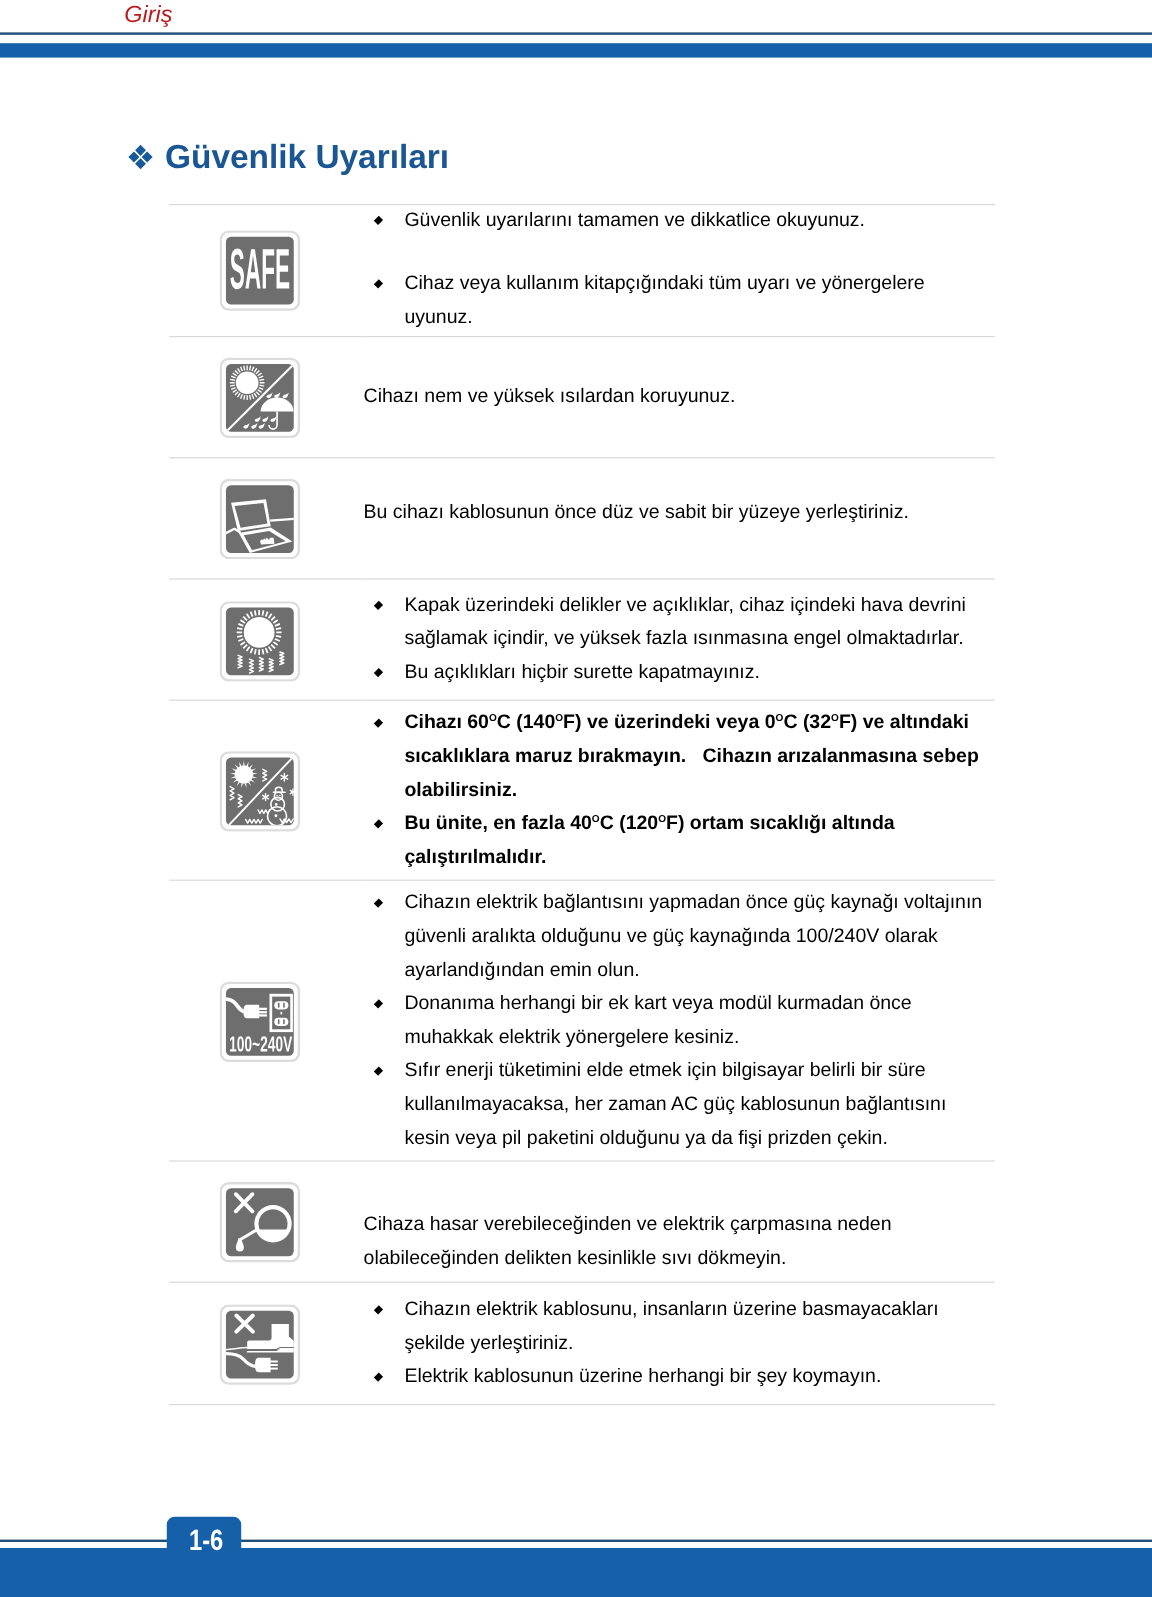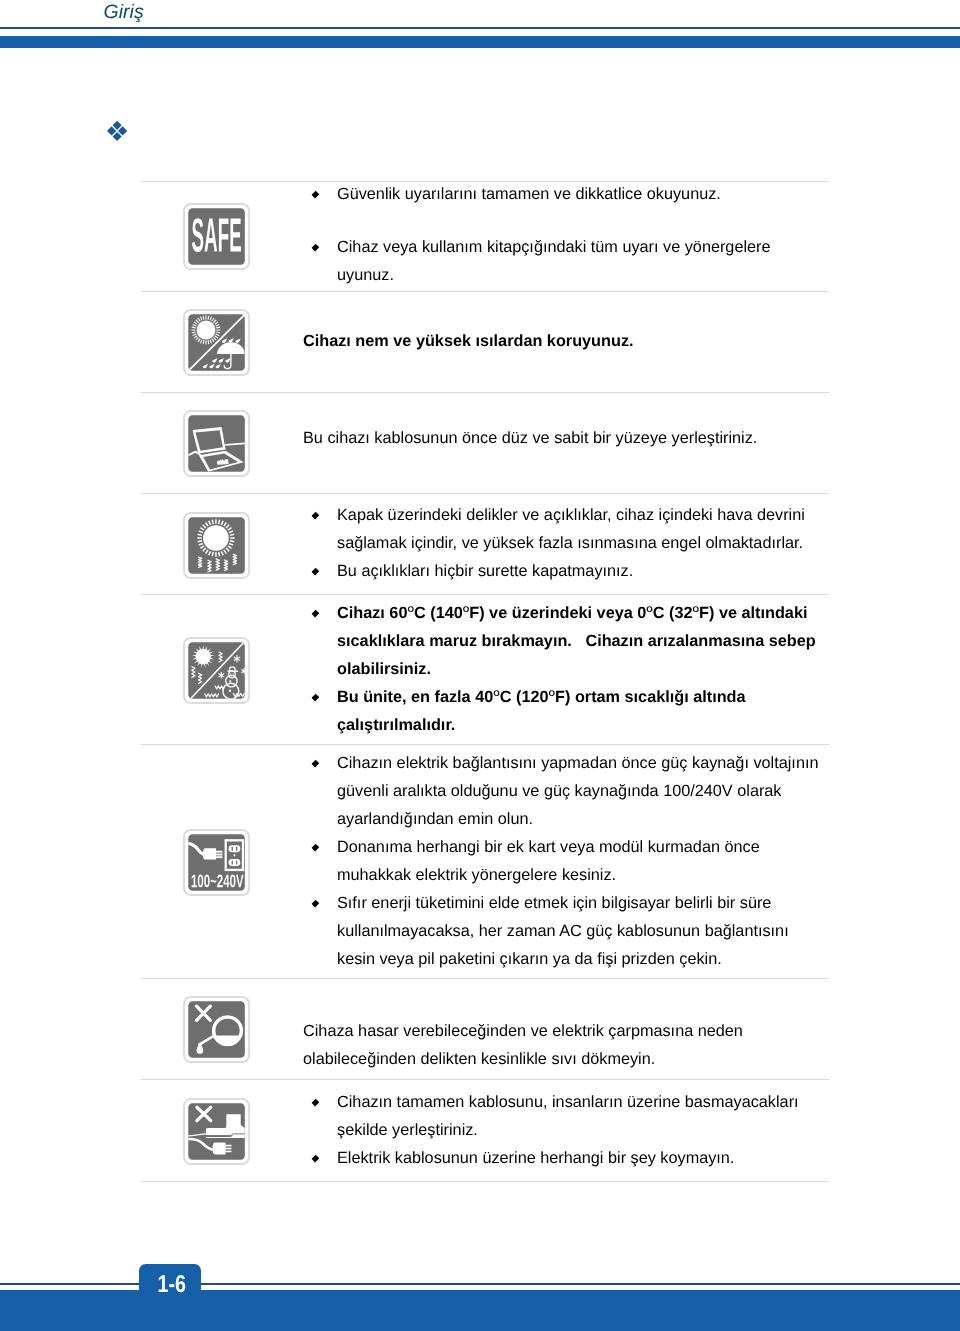--- a/index.html
+++ b/index.html
@@ -4,46 +4,46 @@
 <title>Manual Page</title>
 <style>
   html,body{margin:0;padding:0;}
   body{width:960px;height:1331px;background:#fff;
        font-family:"Liberation Sans",sans-serif;overflow:hidden;position:relative;
        -webkit-font-smoothing:antialiased;text-rendering:geometricPrecision;}
   .page{position:absolute;left:0;top:0;width:960px;height:1331px;}
 
   
   .hdr-title{position:absolute;left:103.6px;top:-0.9px;font-size:19.5px;font-style:italic;
-             color:#0c4a6e;letter-spacing:0px;line-height:26px;}
+             color:#b91c1c;letter-spacing:0px;line-height:26px;}
   .hdr-rule-thin{position:absolute;left:0;top:27px;width:960px;height:2px;background:#1F4E79;}
   .hdr-rule-thick{position:absolute;left:0;top:36px;width:960px;height:12px;background:#1560A8;}
 
   
   .sec-title{position:absolute;left:106px;top:113.9px;font-size:27.85px;font-weight:bold;
              color:#1A5693;white-space:nowrap;line-height:34px;}
   .sec-title .dia{display:inline-block;vertical-align:-1.8px;margin-right:9.5px;}
 
   
-  .tbl{position:absolute;left:141px;top:181px;width:688px;border-collapse:collapse;}
+  .tbl{position:absolute;left:141px;top:170px;width:688px;border-collapse:collapse;}
   .tbl td{padding:0;border-top:1px solid #d9d9d9;}
   .tbl tr:last-child td{border-bottom:1px solid #d9d9d9;}
   .c-icon{width:162px;vertical-align:middle;text-align:left;}
   .c-icon .ibox{display:block;margin-left:42.0px;width:67.1px;height:67.1px;position:relative;}
   .tbl td.c-body{vertical-align:middle;width:526px;padding-right:3px;box-sizing:border-box;}
   .txt{font-size:16.25px;color:#000;line-height:28px;position:relative;}
   .txt p{margin:0;}
   .bul{position:relative;padding-left:34px;}
   .bul:before{content:"";position:absolute;left:10.4px;top:12.2px;width:4.8px;height:4.8px;
               background:#000;transform:rotate(45deg) scale(1,1.18);}
   .plain{padding-left:0px;}
   sup{font-size:8.4px;vertical-align:6.1px;line-height:0;}
   
   tr.r0 td{height:101px;}   tr.r0 .txt{top:-1.8px;}  tr.r0 p+p{margin-top:25px;}
-  tr.r1 td{height:99.5px;} tr.r1 .txt{top:-1.1px;font-weight:bold;}
+  tr.r1 td{height:99.5px;} tr.r1 .txt{top:-1.1px;}
   tr.r2 td{height:100.8px;} tr.r2 .txt{top:-5.1px;}
   tr.r3 td{height:100px;}   tr.r3 .txt{top:-1.0px;}
   tr.r4 td{height:149.2px;} tr.r4 .txt{top:-1.4px;font-weight:bold;}
   tr.r5 td{height:232.6px;} tr.r5 .txt{top:-0.7px;}
   tr.r6 td{height:100px;}   tr.r6 .txt{top:-1.4px;margin-top:35px;}
   tr.r7 td{height:100.7px;} tr.r7 .txt{top:-0.9px;}
   tr.r0 .ibox{top:-0.1px;} tr.r1 .ibox{top:0.7px;} tr.r2 .ibox{top:0.9px;} tr.r3 .ibox{top:1.4px;}
   tr.r4 .ibox{top:0.6px;} tr.r5 .ibox{top:0.8px;} tr.r6 .ibox{top:0.7px;} tr.r7 .ibox{top:1.2px;}
 
 
@@ -68,21 +68,21 @@
   <div class="sec-title">
     <span class="dia">
       <svg width="22" height="22.1" viewBox="-1 -0.7 22 22.1">
           <g fill="#175A9C">
         <path d="M 10.1 0.0 L 14.6 4.6 L 10.1 9.2 L 5.6 4.6 Z"></path>
         <path d="M 4.6 5.6 L 9.2 10.2 L 4.6 14.8 L 0.0 10.2 Z"></path>
         <path d="M 15.6 5.6 L 20.2 10.2 L 15.6 14.8 L 11.0 10.2 Z"></path>
         <path d="M 10.1 11.2 L 14.6 15.8 L 10.1 20.4 L 5.6 15.8 Z"></path>
       </g>
         </svg>
-    </span>
+    </span><span>Güvenlik Uyarıları</span>
   </div>
 
   <table class="tbl">
     <tbody id="rows">
         <tr class="r0">
           <td class="c-icon">
             <span class="ibox"><svg width="67.1" height="67.1" viewBox="0 0 66 66">
                 <defs>
                   <clipPath id="cp1">
                     <rect x="5.2" y="5.2" width="55.6" height="55.6" rx="4.2" ry="4.2"></rect>
@@ -344,21 +344,21 @@
                   <rect x="52.1" y="30.9" width="1.3" height="4.1" rx="0.6" fill="#6E6E6E"></rect>
                   <rect x="49.9" y="24.7" width="1.4" height="2.2" fill="#FFFFFF"></rect>
                   <path d="M8.51 57.20V55.38H10.44V47.03L8.57 48.86V46.94L10.52 44.95H11.98V55.38H13.77V57.20Z M19.90 51.07Q19.90 54.18 19.22 55.77Q18.54 57.37 17.19 57.37Q14.53 57.37 14.53 51.07Q14.53 48.87 14.82 47.48Q15.11 46.09 15.69 45.43Q16.28 44.77 17.24 44.77Q18.62 44.77 19.26 46.34Q19.90 47.92 19.90 51.07ZM18.34 51.07Q18.34 49.38 18.24 48.44Q18.13 47.50 17.90 47.09Q17.67 46.68 17.23 46.68Q16.76 46.68 16.52 47.10Q16.28 47.51 16.18 48.44Q16.07 49.38 16.07 51.07Q16.07 52.75 16.18 53.69Q16.29 54.64 16.52 55.04Q16.76 55.45 17.21 55.45Q17.65 55.45 17.89 55.02Q18.13 54.59 18.23 53.65Q18.34 52.70 18.34 51.07Z M26.17 51.07Q26.17 54.18 25.50 55.77Q24.82 57.37 23.47 57.37Q20.81 57.37 20.81 51.07Q20.81 48.87 21.10 47.48Q21.39 46.09 21.97 45.43Q22.56 44.77 23.52 44.77Q24.90 44.77 25.54 46.34Q26.17 47.92 26.17 51.07ZM24.62 51.07Q24.62 49.38 24.52 48.44Q24.41 47.50 24.18 47.09Q23.95 46.68 23.51 46.68Q23.04 46.68 22.80 47.10Q22.56 47.51 22.46 48.44Q22.35 49.38 22.35 51.07Q22.35 52.75 22.46 53.69Q22.57 54.64 22.80 55.04Q23.04 55.45 23.48 55.45Q23.93 55.45 24.17 55.02Q24.41 54.59 24.51 53.65Q24.62 52.70 24.62 51.07Z M31.33 52.72Q30.92 52.72 30.52 52.53Q30.12 52.35 29.71 52.12Q28.96 51.72 28.49 51.72Q28.10 51.72 27.77 51.90Q27.44 52.09 27.08 52.48V50.63Q27.71 49.90 28.58 49.90Q29.16 49.90 29.91 50.31Q30.64 50.71 30.92 50.81Q31.19 50.92 31.44 50.92Q32.18 50.92 32.81 50.12V52.02Q32.45 52.40 32.13 52.56Q31.81 52.72 31.33 52.72Z M33.62 57.20V55.51Q33.93 54.45 34.49 53.45Q35.05 52.45 35.89 51.37Q36.71 50.33 37.04 49.65Q37.37 48.97 37.37 48.32Q37.37 46.72 36.35 46.72Q35.85 46.72 35.59 47.14Q35.33 47.56 35.25 48.40L33.69 48.27Q33.82 46.56 34.50 45.67Q35.17 44.77 36.34 44.77Q37.59 44.77 38.26 45.68Q38.94 46.58 38.94 48.21Q38.94 49.07 38.72 49.77Q38.51 50.46 38.17 51.05Q37.83 51.64 37.42 52.15Q37.01 52.66 36.63 53.15Q36.24 53.64 35.92 54.13Q35.61 54.63 35.45 55.19H39.06V57.20Z M44.69 54.71V57.20H43.22V54.71H39.68V52.87L42.96 44.95H44.69V52.89H45.73V54.71ZM43.22 48.88Q43.22 48.41 43.23 47.87Q43.25 47.32 43.27 47.16Q43.12 47.65 42.75 48.57L40.94 52.89H43.22Z M51.61 51.07Q51.61 54.18 50.93 55.77Q50.26 57.37 48.90 57.37Q46.24 57.37 46.24 51.07Q46.24 48.87 46.53 47.48Q46.82 46.09 47.41 45.43Q47.99 44.77 48.95 44.77Q50.33 44.77 50.97 46.34Q51.61 47.92 51.61 51.07ZM50.05 51.07Q50.05 49.38 49.95 48.44Q49.84 47.50 49.61 47.09Q49.38 46.68 48.94 46.68Q48.47 46.68 48.23 47.10Q47.99 47.51 47.89 48.44Q47.79 49.38 47.79 51.07Q47.79 52.75 47.89 53.69Q48.00 54.64 48.23 55.04Q48.47 55.45 48.92 55.45Q49.36 55.45 49.60 55.02Q49.84 54.59 49.94 53.65Q50.05 52.70 50.05 51.07Z M56.67 57.20H55.02L52.15 44.95H53.84L55.44 52.82Q55.59 53.58 55.85 55.13L55.97 54.38L56.25 52.82L57.84 44.95H59.52Z" fill="#FFFFFF"></path>
                 </g>
               </svg></span>
           </td>
           <td class="c-body">
             <div class="txt">
               <p class="bul">Cihazın elektrik bağlantısını yapmadan önce güç kaynağı voltajının güvenli aralıkta olduğunu ve güç kaynağında 100/240V olarak ayarlandığından emin olun.</p>
               <p class="bul">Donanıma herhangi bir ek kart veya modül kurmadan önce muhakkak elektrik yönergelere kesiniz.</p>
-              <p class="bul">Sıfır enerji tüketimini elde etmek için bilgisayar belirli bir süre kullanılmayacaksa, her zaman AC güç kablosunun bağlantısını kesin veya pil paketini çıkarın ya da fişi prizden çekin.</p>
+              <p class="bul">Sıfır enerji tüketimini elde etmek için bilgisayar belirli bir süre kullanılmayacaksa, her zaman AC güç kablosunun bağlantısını kesin veya pil paketini olduğunu ya da fişi prizden çekin.</p>
             </div>
           </td>
         </tr>
         <tr class="r6">
           <td class="c-icon">
             <span class="ibox"><svg width="67.1" height="67.1" viewBox="0 0 66 66">
                 <defs>
                   <clipPath id="cp7">
                     <rect x="5.2" y="5.2" width="55.6" height="55.6" rx="4.2" ry="4.2"></rect>
                   </clipPath>
@@ -401,21 +401,21 @@
                   <path d="M 4.0 40.4 C 12.4 40.1 16.6 41.8 19.8 45.2 C 23.0 48.6 25.8 50.8 30.6 50.8" fill="none" stroke="#FFFFFF" stroke-width="2.6" stroke-linecap="round"></path>
                   <path d="M 32.2 43.8 L 41.8 43.8 L 41.8 55.6 L 32.2 55.6 C 29.7 55.6 29.1 53.9 29.1 49.7 C 29.1 45.5 29.7 43.8 32.2 43.8 Z" fill="#FFFFFF"></path>
                   <rect x="41.3" y="46.0" width="6.4" height="1.6" fill="#FFFFFF"></rect>
                   <rect x="41.3" y="48.9" width="6.4" height="1.6" fill="#FFFFFF"></rect>
                   <rect x="41.3" y="51.8" width="6.4" height="1.6" fill="#FFFFFF"></rect>
                 </g>
               </svg></span>
           </td>
           <td class="c-body">
             <div class="txt">
-              <p class="bul">Cihazın tamamen kablosunu, insanların üzerine basmayacakları şekilde yerleştiriniz.</p>
+              <p class="bul">Cihazın elektrik kablosunu, insanların üzerine basmayacakları şekilde yerleştiriniz.</p>
               <p class="bul">Elektrik kablosunun üzerine herhangi bir şey koymayın.</p>
             </div>
           </td>
         </tr>
       </tbody>
   </table>
 
   <div class="ft-rule-thin"></div>
   <div class="ft-rule-thick"></div>
   <div class="ft-tab"></div>

